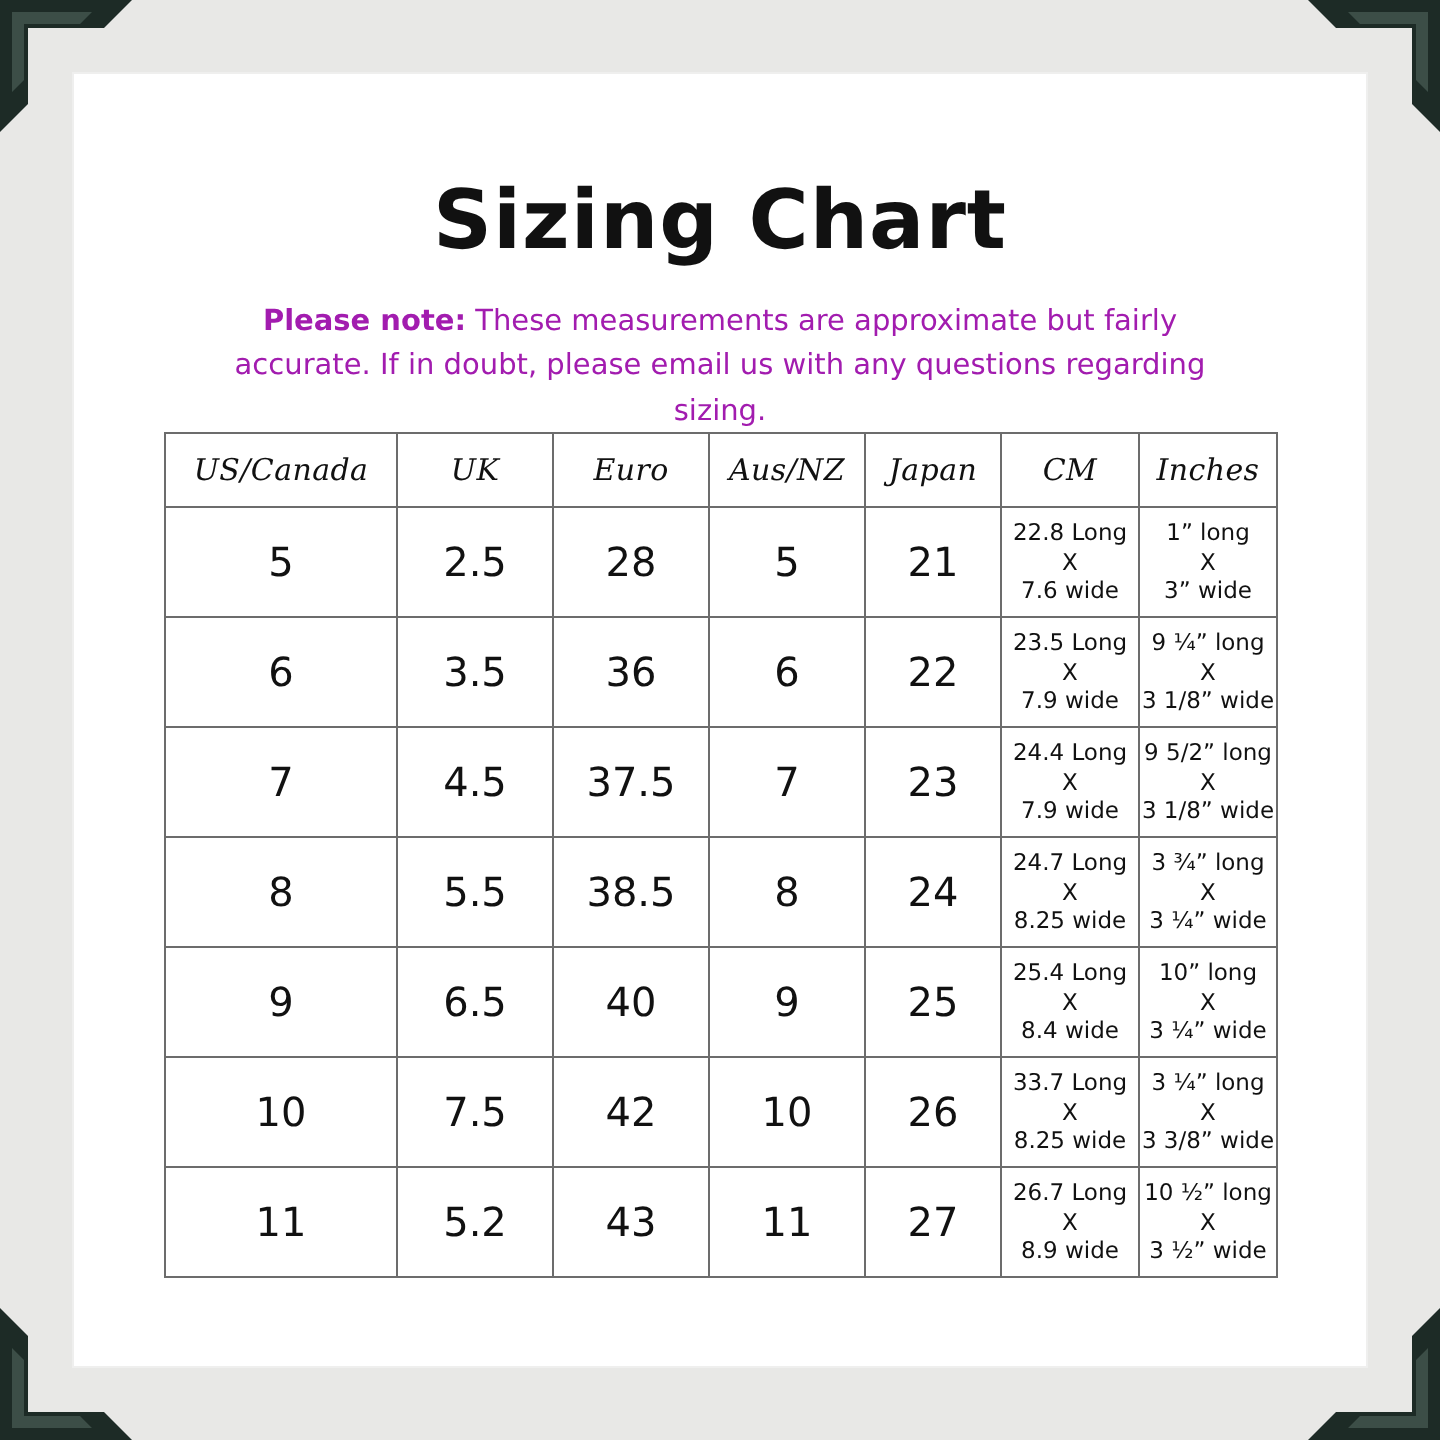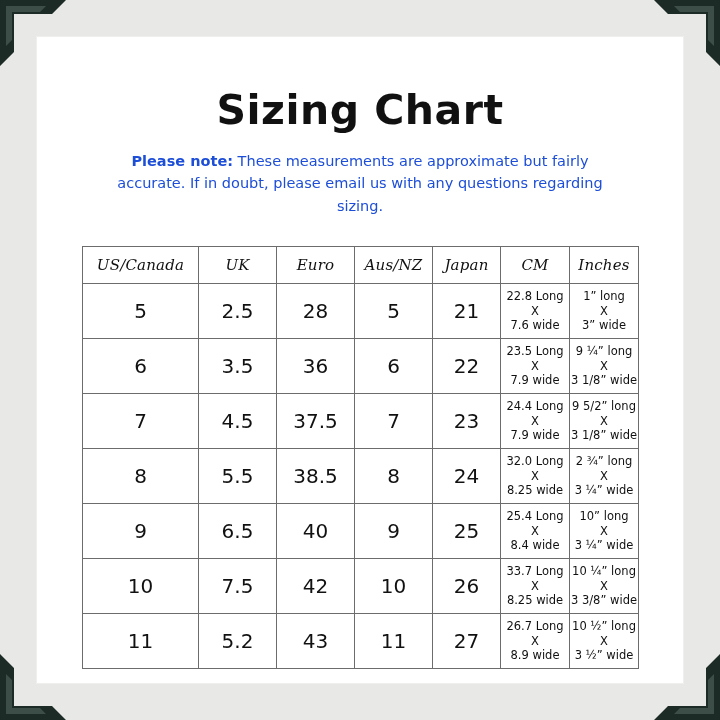--- a/index.html
+++ b/index.html
@@ -63,29 +63,29 @@
 
   .note {
     position: absolute;
     left: 110px;
     top: 150px;
     width: 500px;
     text-align: center;
     font-family: "DejaVu Sans", sans-serif;
     font-size: 14.5px;
     line-height: 1.55;
-    color: #1d4ed8;
+    color: #a21caf;
   }
   .note b { font-weight: bold; }
 
   
   .table-wrap {
     position: absolute;
     left: 82px;
-    top: 246px;
+    top: 216px;
     width: 556px;
   }
   table.size-chart {
     border-collapse: collapse;
     width: 556px;
     table-layout: fixed;
   }
   table.size-chart th,
   table.size-chart td {
     border: 1px solid #6c6c6c;
@@ -227,26 +227,26 @@
             <span>3 1/8” wide</span>
           </td>
         </tr>
         <tr>
           <td>8</td>
           <td>5.5</td>
           <td>38.5</td>
           <td>8</td>
           <td>24</td>
           <td class="meas">
-            <span>32.0 Long</span>
+            <span>24.7 Long</span>
             <span>X</span>
             <span>8.25 wide</span>
           </td>
           <td class="meas">
-            <span>2 ¾” long</span>
+            <span>3 ¾” long</span>
             <span>X</span>
             <span>3 ¼” wide</span>
           </td>
         </tr>
         <tr>
           <td>9</td>
           <td>6.5</td>
           <td>40</td>
           <td>9</td>
           <td>25</td>
@@ -266,21 +266,21 @@
           <td>7.5</td>
           <td>42</td>
           <td>10</td>
           <td>26</td>
           <td class="meas">
             <span>33.7 Long</span>
             <span>X</span>
             <span>8.25 wide</span>
           </td>
           <td class="meas">
-            <span>10 ¼” long</span>
+            <span>3 ¼” long</span>
             <span>X</span>
             <span>3 3/8” wide</span>
           </td>
         </tr>
         <tr>
           <td>11</td>
           <td>5.2</td>
           <td>43</td>
           <td>11</td>
           <td>27</td>

